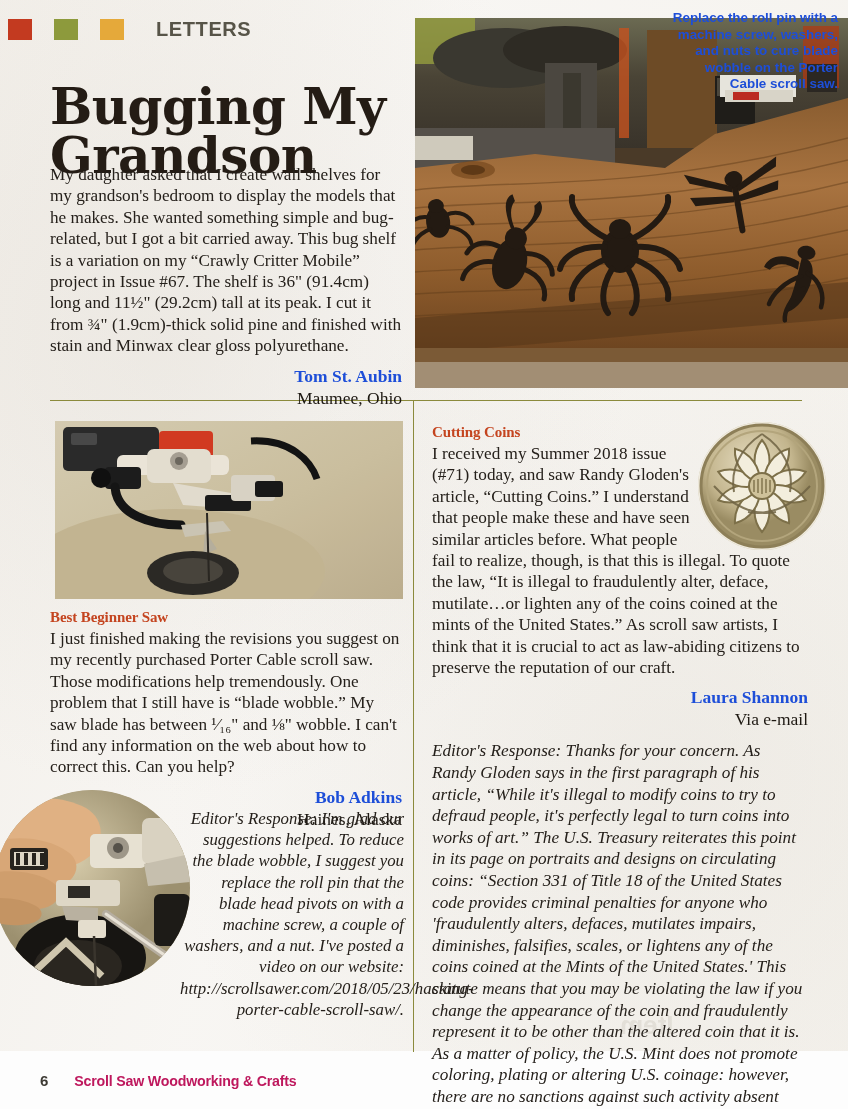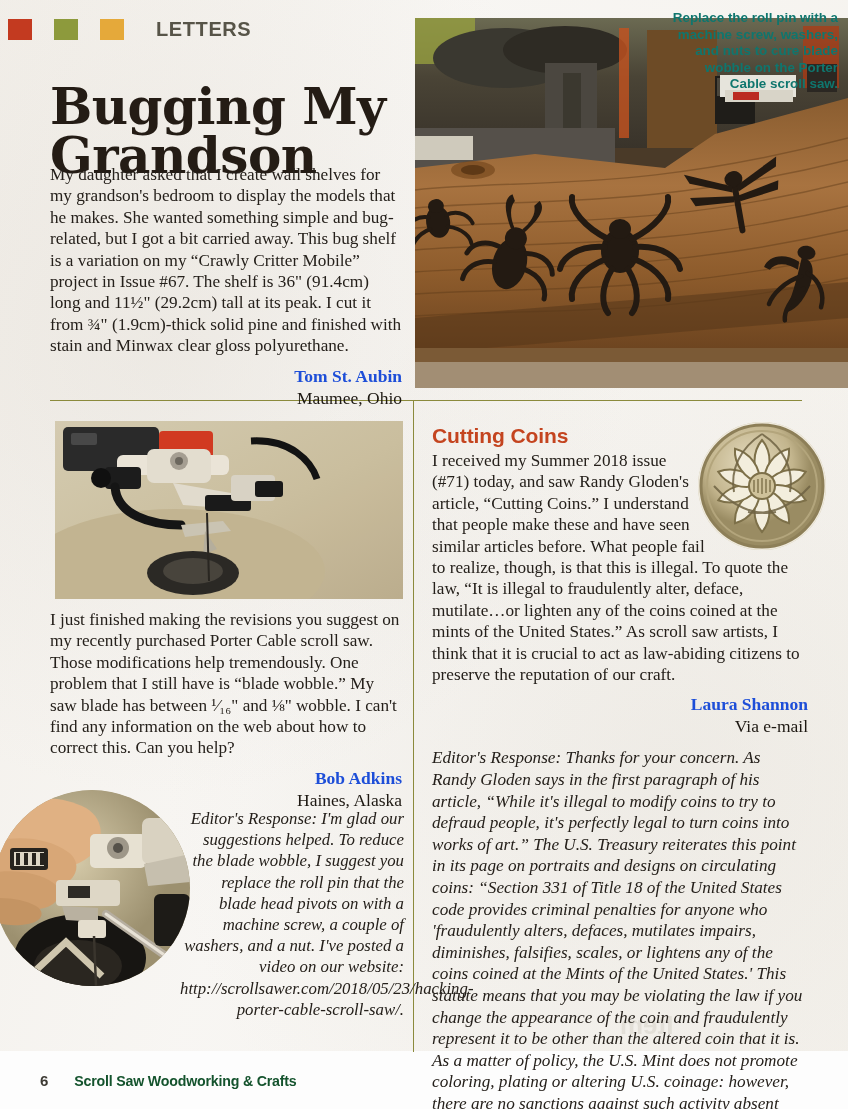--- a/index.html
+++ b/index.html
@@ -113,23 +113,23 @@
     margin: 9px 0 0 0;
   }
   .sig-place {
     font-family: "Liberation Serif", serif;
     font-size: 17.5px;
     text-align: right;
     color: #1d1812;
     margin: 1px 0 0 0;
   }
   .sec-head {
-    font-family: Liberation Sans, sans-serif;
-    font-weight: bold;
-    font-size: 21px;
+    font-family: Liberation Serif, serif;
+    font-weight: bold;
+    font-size: 15px;
     color: #c4441f;
     margin: 0 0 2px 0;
     letter-spacing: -.1px;
   }
   p.editor {
     margin: 10px 0 0 0;
     font-family: "Liberation Serif", serif;
     font-style: italic;
     font-size: 17.2px;
     line-height: 21.6px;
@@ -170,21 +170,21 @@
   .saw-caption {
     position: absolute;
     right: 10px;
     top: 10px;
     width: 172px;
     text-align: right;
     font-family: "Liberation Sans", sans-serif;
     font-weight: bold;
     font-size: 13.4px;
     line-height: 16.5px;
-    color: #0f766e;
+    color: #1d4ed8;
     z-index: 6;
   }
 
   .col-left-mid {
     position: absolute;
     left: 50px;
     top: 609px;
     width: 352px;
     z-index: 5;
   }
@@ -250,21 +250,21 @@
   .folio {
     font-family: "Liberation Sans", sans-serif;
     font-weight: bold;
     font-size: 15px;
     color: #3d3a33;
   }
   .pubname {
     font-family: "Liberation Sans", sans-serif;
     font-weight: bold;
     font-size: 14.2px;
-    color: #14532d;
+    color: #be185d;
     letter-spacing: -.2px;
   }
   .bottom-band {
     position: absolute;
     left: 0; right: 0; bottom: 0; height: 58px;
     background: #fdfdfd;
     z-index: 2;
   }
   .grain { position:absolute; inset:0; opacity:.5; pointer-events:none; }
 </style>
@@ -443,20 +443,21 @@
       <path d="M152 92 L154 160" stroke="#2a2722" stroke-width="2"></path>
       <path d="M196 20 C236 18 256 40 262 58" stroke="#141414" stroke-width="7" fill="none"></path>
       <rect x="176" y="54" width="44" height="26" rx="4" fill="#ddd7c8"></rect>
       <rect x="200" y="60" width="28" height="16" rx="3" fill="#191919"></rect>
       <rect x="0" y="0" width="348" height="178" fill="#000" opacity="0.02"></rect>
     </svg>
   </div>
   <div class="saw-caption">Replace the roll pin with a machine screw, washers, and nuts to cure blade wobble on the Porter Cable scroll saw.</div>
 
   <div class="col-left-mid">
+    <p class="sec-head">Best Beginner Saw</p>
     <p class="body">I just finished making the revisions you suggest on my recently purchased Porter Cable scroll saw. Those modifications help tremendously. One problem that I still have is “blade wobble.” My saw blade has between ¹⁄₁₆" and ⅛" wobble. I can't find any information on the web about how to correct this. Can you help?</p>
     <p class="sig-name">Bob Adkins</p>
     <p class="sig-place">Haines, Alaska</p>
   </div>
 
   <div class="photo-circle-blade">
     <svg width="196" height="196" viewBox="0 0 196 196">
       <defs>
         <radialGradient id="cbg" cx="40%" cy="35%">
           <stop offset="0%" stop-color="#d6cbaa"></stop>

